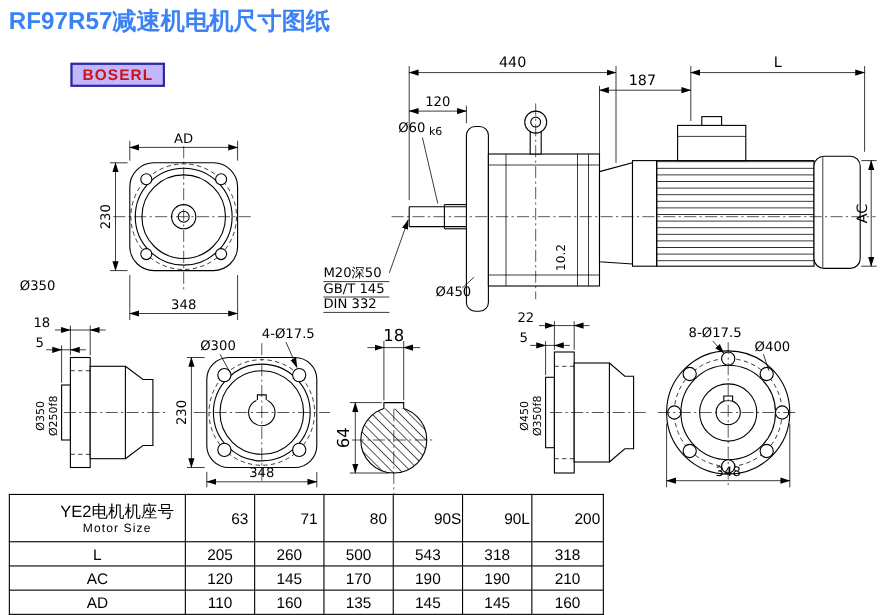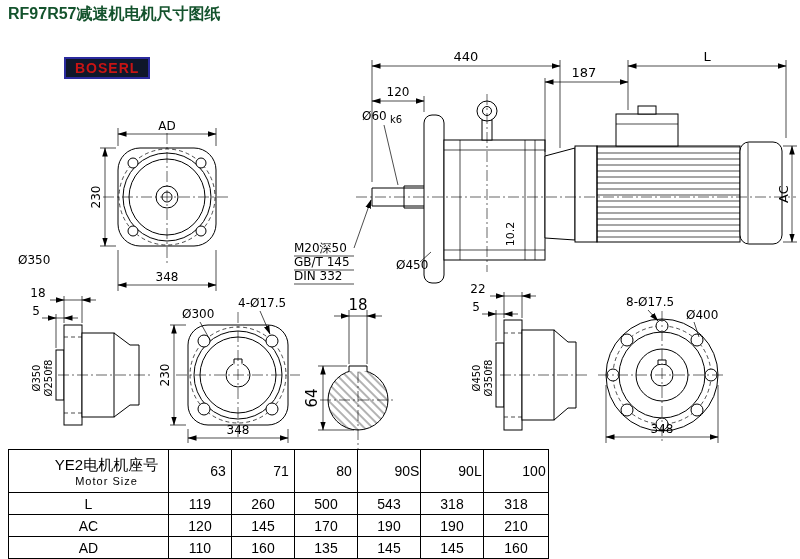--- a/index.html
+++ b/index.html
@@ -1,20 +1,20 @@
 <!DOCTYPE html>
 <html><head>
 <meta charset="utf-8">
 <style>
   html,body{margin:0;padding:0;background:#fff;}
   .page{position:relative;width:800px;height:559px;background:#fff;overflow:hidden;
         font-family:"Liberation Sans","DejaVu Sans",sans-serif;}
-  .title{position:absolute;left:8px;top:4px;font-size:16px;font-weight:bold;color:#14532d;}
+  .title{position:absolute;left:8px;top:4px;font-size:22px;font-weight:bold;color:#3b82f6;}
   .logo{position:absolute;left:64px;top:57px;border:2px solid #2b2b9e;color:#c81414;
-        font-weight:bold;font-size:14px;letter-spacing:1px;padding:1px 9px;background:#0f172a;}
+        font-weight:bold;font-size:14px;letter-spacing:1px;padding:1px 9px;background:#c4b5fd;}
   svg.draw{position:absolute;left:0;top:0;}
   svg text{font-family:"DejaVu Sans","Liberation Sans",sans-serif;font-size:12px;fill:#000;}
   svg .t10{font-size:10px;} svg .t11{font-size:11px;} svg .t13{font-size:13px;} svg .t15{font-size:15px;}
   svg .mid{text-anchor:middle;}
   .s{stroke:#000;stroke-width:1;fill:none;}
   .sw{stroke:#000;stroke-width:1;fill:#fff;}
   .thin{stroke-width:0.7;}
   .cl{stroke:#000;stroke-width:0.6;fill:none;stroke-dasharray:11 3 2 3;}
   .hid{stroke:#000;stroke-width:0.7;fill:none;stroke-dasharray:4 3;}
   .dim{stroke:#000;stroke-width:0.7;fill:none;}
@@ -270,25 +270,25 @@
         <tr class="hd">
       <td>
         <div class="cn">YE2电机机座号</div>
         <div class="en">Motor Size</div>
       </td>
       <td>63</td>
       <td>71</td>
       <td>80</td>
       <td>90S</td>
       <td>90L</td>
-      <td>100</td>
+      <td>200</td>
     </tr>
     <tr>
       <td>L</td>
-      <td>119</td>
+      <td>205</td>
       <td>260</td>
       <td>500</td>
       <td>543</td>
       <td>318</td>
       <td>318</td>
     </tr>
     <tr>
       <td>AC</td>
       <td>120</td>
       <td>145</td>

